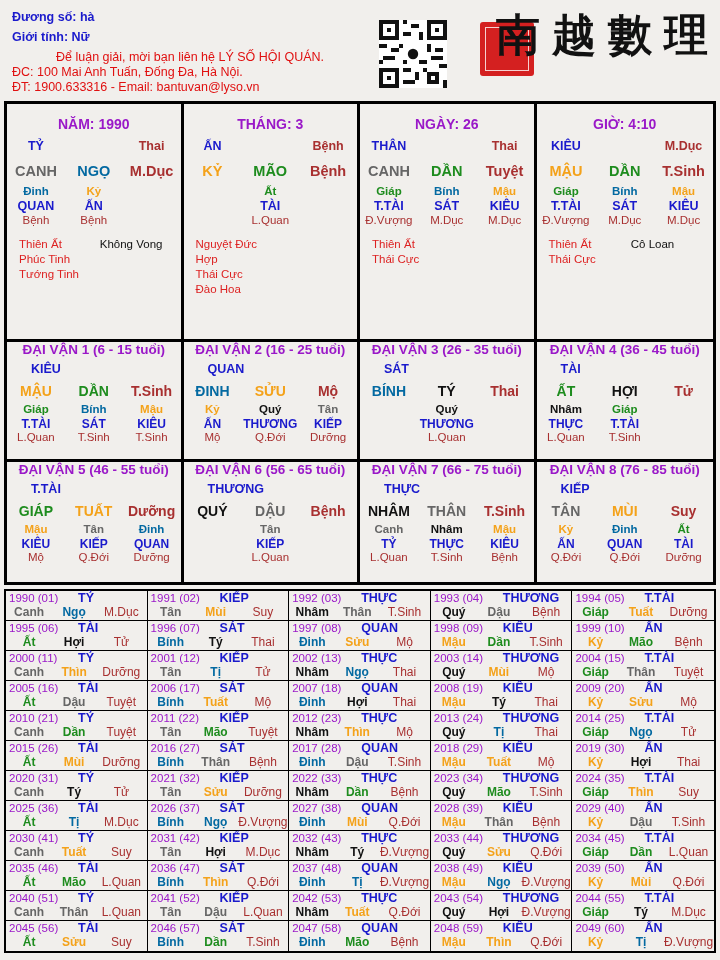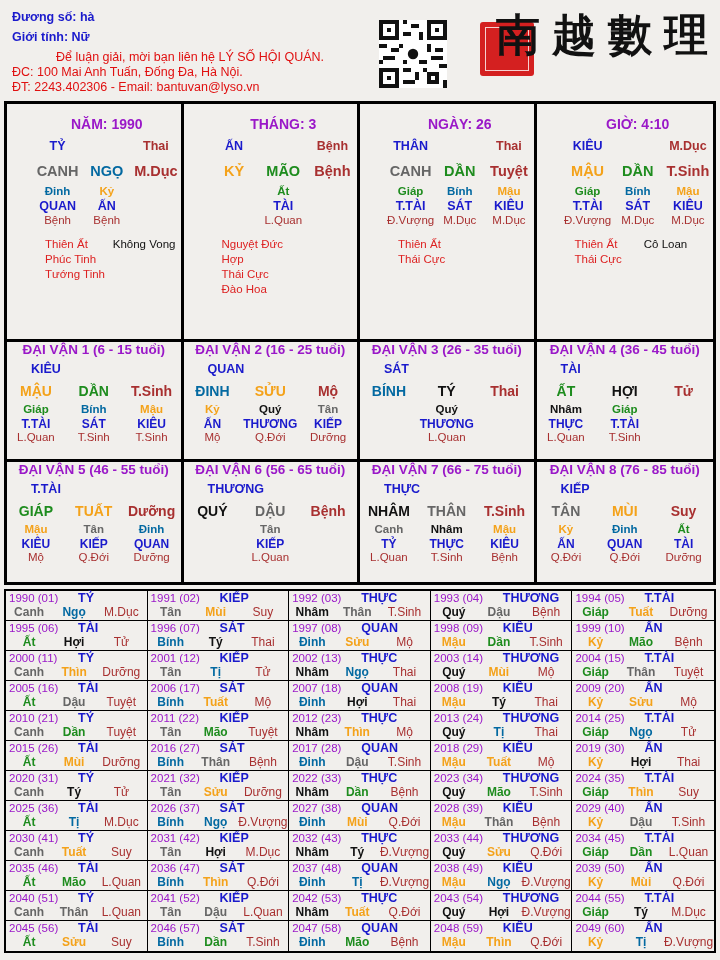--- a/index.html
+++ b/index.html
@@ -16,21 +16,21 @@
   .hdr-contact { color: #e01010; font-weight: normal; font-size: 12.5px; }
   .hdr-c1 { top: 50px; margin-left: 44px; } .hdr-c2 { top: 65px; } .hdr-c3 { top: 80px; }
   .qr { position: absolute; left: 379px; top: 20px; width: 68px; height: 68px; background: #fff; }
   .qr svg { display:block; }
   .seal { position: absolute; left: 480px; top: 22px; width: 54px; height: 54px; background:#d42020; border-radius:3px; }
   .seal-inner { position:absolute; left:5px; top:5px; right:5px; bottom:5px; border:1px solid #f6d0d0; }
   .brand { position: absolute; left: 496px; top: 6px; font-family: "DejaVu Serif", serif; font-size: 44px; letter-spacing: 12px; color: #111; font-weight: bold; white-space: nowrap; }
 
   .grid4 { position: absolute; left: 4px; width: 712px; border: 3px solid #000; display: grid; grid-template-columns: repeat(4, 1fr); background: transparent; }
   .pillars { top: 101px; height: 241px; }
-  .cell { border-right: 3px solid #000; position: relative; padding-left: 26px; }
+  .cell { border-right: 3px solid #000; position: relative; }
   .cell:last-child { border-right: none; }
   .cell-title { text-align: center; color: #9a18c8; font-weight: bold; font-size: 14px; margin-top: 12px; }
   .row3 { display: grid; grid-template-columns: 1fr 1fr 1fr; text-align: center; }
   .r-top { margin-top: 7px; font-size: 12.5px; font-weight: bold; height: 18px; }
   .r-main { font-size: 14.5px; font-weight: bold; height: 22px; margin-top: 3px; line-height: 22px; }
   .r-hid { font-size: 11.5px; font-weight: bold; height: 14px; margin-top: 3px; }
   .r-god { font-size: 12.5px; font-weight: bold; height: 15px; }
   .r-stage { font-size: 11.5px; height: 15px; }
   .stars { display: grid; grid-template-columns: 1fr 1fr; margin-top: 8px; padding-left: 12px; font-size: 11.5px; line-height: 15px; }
   .star-red { color: #d22; }
@@ -67,21 +67,21 @@
   .c-brown { color: #a83030; }
 </style>
 </head>
 <body>
 
 <div class="header">
   <div class="hdr-line hdr-name">Đương số: hà</div>
   <div class="hdr-line hdr-gender">Giới tính:   Nữ</div>
   <div class="hdr-line hdr-contact hdr-c1">Để luận giải, mời bạn liên hệ LÝ SỐ HỘI QUÁN.</div>
   <div class="hdr-line hdr-contact hdr-c2">ĐC: 100 Mai Anh Tuấn, Đống Đa, Hà Nội.</div>
-  <div class="hdr-line hdr-contact hdr-c3">ĐT: 2243.402306 - Email: bantuvan@lyso.vn</div>
+  <div class="hdr-line hdr-contact hdr-c3">ĐT: 1900.633316 - Email: bantuvan@lyso.vn</div>
 
   <div class="qr">
     <svg width="68" height="68" viewBox="0 0 17 17">
       <rect width="17" height="17" fill="#fff"></rect>
       <g fill="#111">
         <rect x="0" y="0" width="5" height="5"></rect>
           <rect x="1" y="1" width="3" height="3" fill="#fff"></rect>
           <rect x="2" y="2" width="1" height="1"></rect>
         <rect x="12" y="0" width="5" height="5"></rect>
           <rect x="13" y="1" width="3" height="3" fill="#fff"></rect>

